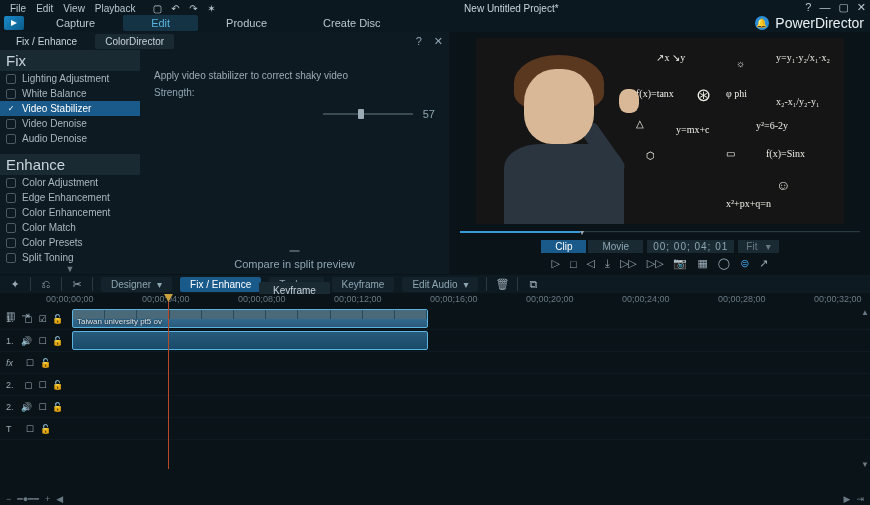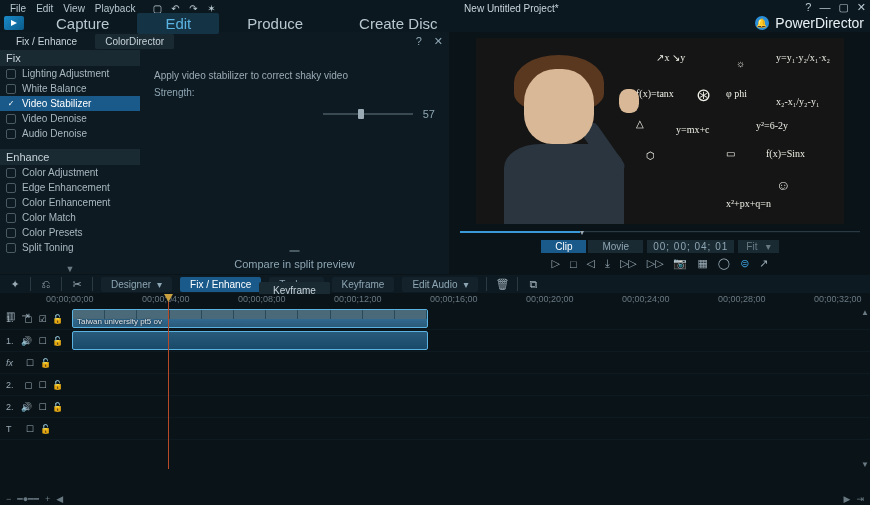--- a/index.html
+++ b/index.html
@@ -8,35 +8,35 @@
 .menubar { display: flex; gap: 10px; padding: 0 6px; }
 .menubar span { cursor: pointer; font-size: 10px; color: #b8c8d0; }
 .tb-icons { display: flex; gap: 6px; margin-left: 10px; align-items: center; }
 .tb-icons div { width: 12px; height: 12px; display: flex; align-items: center; justify-content: center; font-size: 10px; color: #b8c8d0; cursor: pointer; }
 .title-center { flex: 1; text-align: center; font-size: 10px; color: #c8d4da; }
 .win-btns { display: flex; gap: 8px; font-size: 11px; color: #b8c8d0; }
 .win-btns span { cursor: pointer; }
 .tabstrip { height: 18px; background: #0c1820; display: flex; align-items: center; position: relative; }
 .logo-sq { width: 20px; height: 14px; background: linear-gradient(135deg,#1a8bc9,#0a5a8a); margin: 0 4px; border-radius: 2px; position: relative; }
 .logo-sq::after { content: ""; position: absolute; left: 0; top: 50%; border-left: 6px solid #fff; border-top: 3px solid transparent; border-bottom: 3px solid transparent; transform: translateY(-50%); margin-left: 7px; }
-.tab { padding: 2px 28px; font-size: 15px; color: #b8c8d0; cursor: pointer; }
+.tab { padding: 2px 28px; font-size: 11px; color: #b8c8d0; cursor: pointer; }
 .tab.active { background: #143445; color: #5ab3e0; border-radius: 2px; }
 .brand { position: absolute; right: 6px; display: flex; align-items: center; gap: 6px; font-size: 14px; color: #e8f0f4; }
 .brand-bell { width: 14px; height: 14px; background: #2b8ed8; border-radius: 50%; display: inline-flex; align-items: center; justify-content: center; color: #fff; font-size: 9px; }
 .upper { height: 242px; display: flex; background: #0e1a22; }
 .leftpanel { width: 450px; display: flex; flex-direction: column; border-right: 1px solid #0a1318; }
 .panel-head { height: 18px; display: flex; align-items: center; padding: 0 6px; gap: 8px; }
 .panel-head .tabp { padding: 2px 10px; font-size: 10px; cursor: pointer; color: #c8d4da; }
 .panel-head .tabp.active { color: #c8d4da; }
 .panel-head .tabp2 { background: #1a2a33; border-radius: 2px; }
 .panel-head .sp { flex: 1; }
 .panel-head .ic { cursor: pointer; font-size: 11px; color: #8da6b3; margin-left: 4px; }
 .fixenh-body { display: flex; flex: 1; }
 .fixlist { width: 140px; display: flex; flex-direction: column; position: relative; }
-.grp-head { background: #1a2a33; padding: 2px 6px; font-size: 11px; color: #c8d4da; }
+.grp-head { background: #1a2a33; padding: 2px 6px; font-size: 15px; color: #c8d4da; }
 .fitem { display: flex; align-items: center; padding: 2px 6px; gap: 6px; cursor: pointer; font-size: 10px; color: #a8b8c0; }
 .fitem.sel { background: #1a5a8a; color: #fff; }
 .chk { width: 10px; height: 10px; border: 1px solid #4a5a63; border-radius: 2px; display: inline-flex; align-items: center; justify-content: center; font-size: 8px; color: #fff; }
 .chk.on { background: #1a5a8a; border-color: #1a5a8a; }
 .scroll-triangle { position: absolute; left: 50%; bottom: 0; transform: translateX(-50%); font-size: 9px; color: #6a7a83; }
 .rightsettings { flex: 1; padding: 20px 14px 0 14px; position: relative; }
 .desc { font-size: 10px; color: #9aabb5; }
 .sliderrow { display: flex; align-items: center; gap: 10px; margin-top: 10px; justify-content: flex-end; }
 .slider { width: 90px; height: 2px; background: #3a4a53; position: relative; }
 .slider::after { content: ""; position: absolute; left: 35px; top: -4px; width: 6px; height: 10px; background: #9aabb5; border-radius: 1px; }

